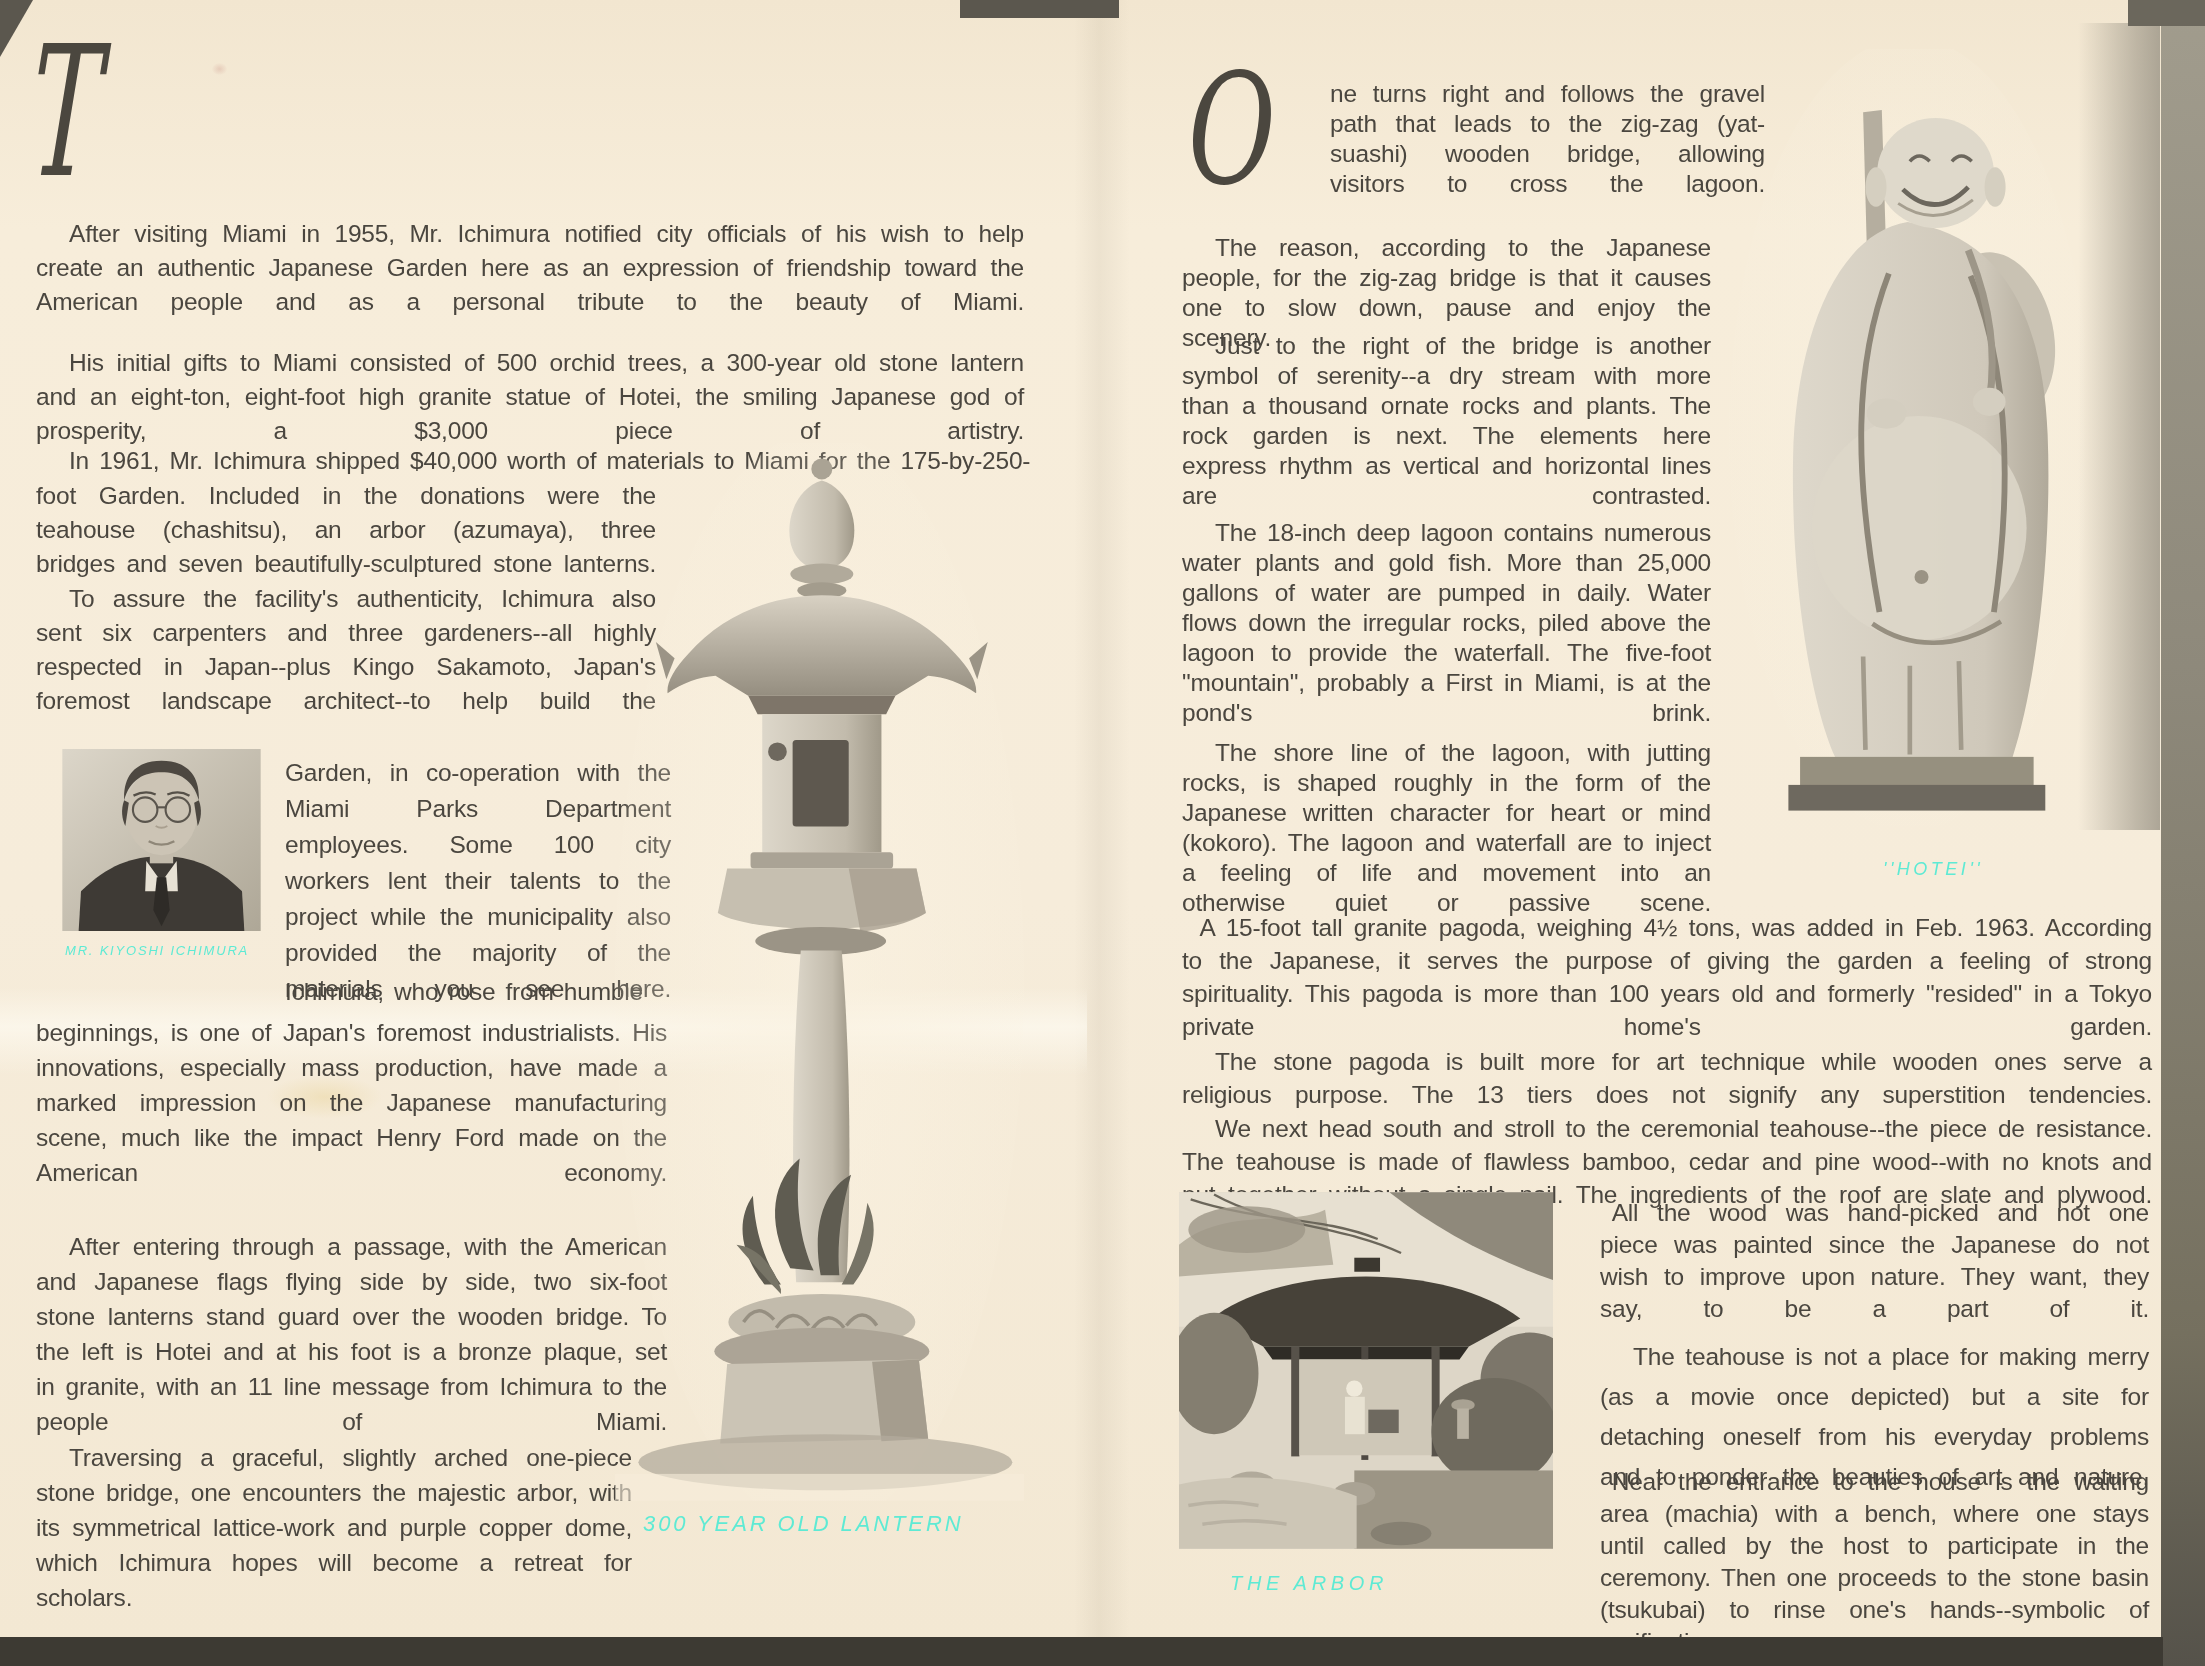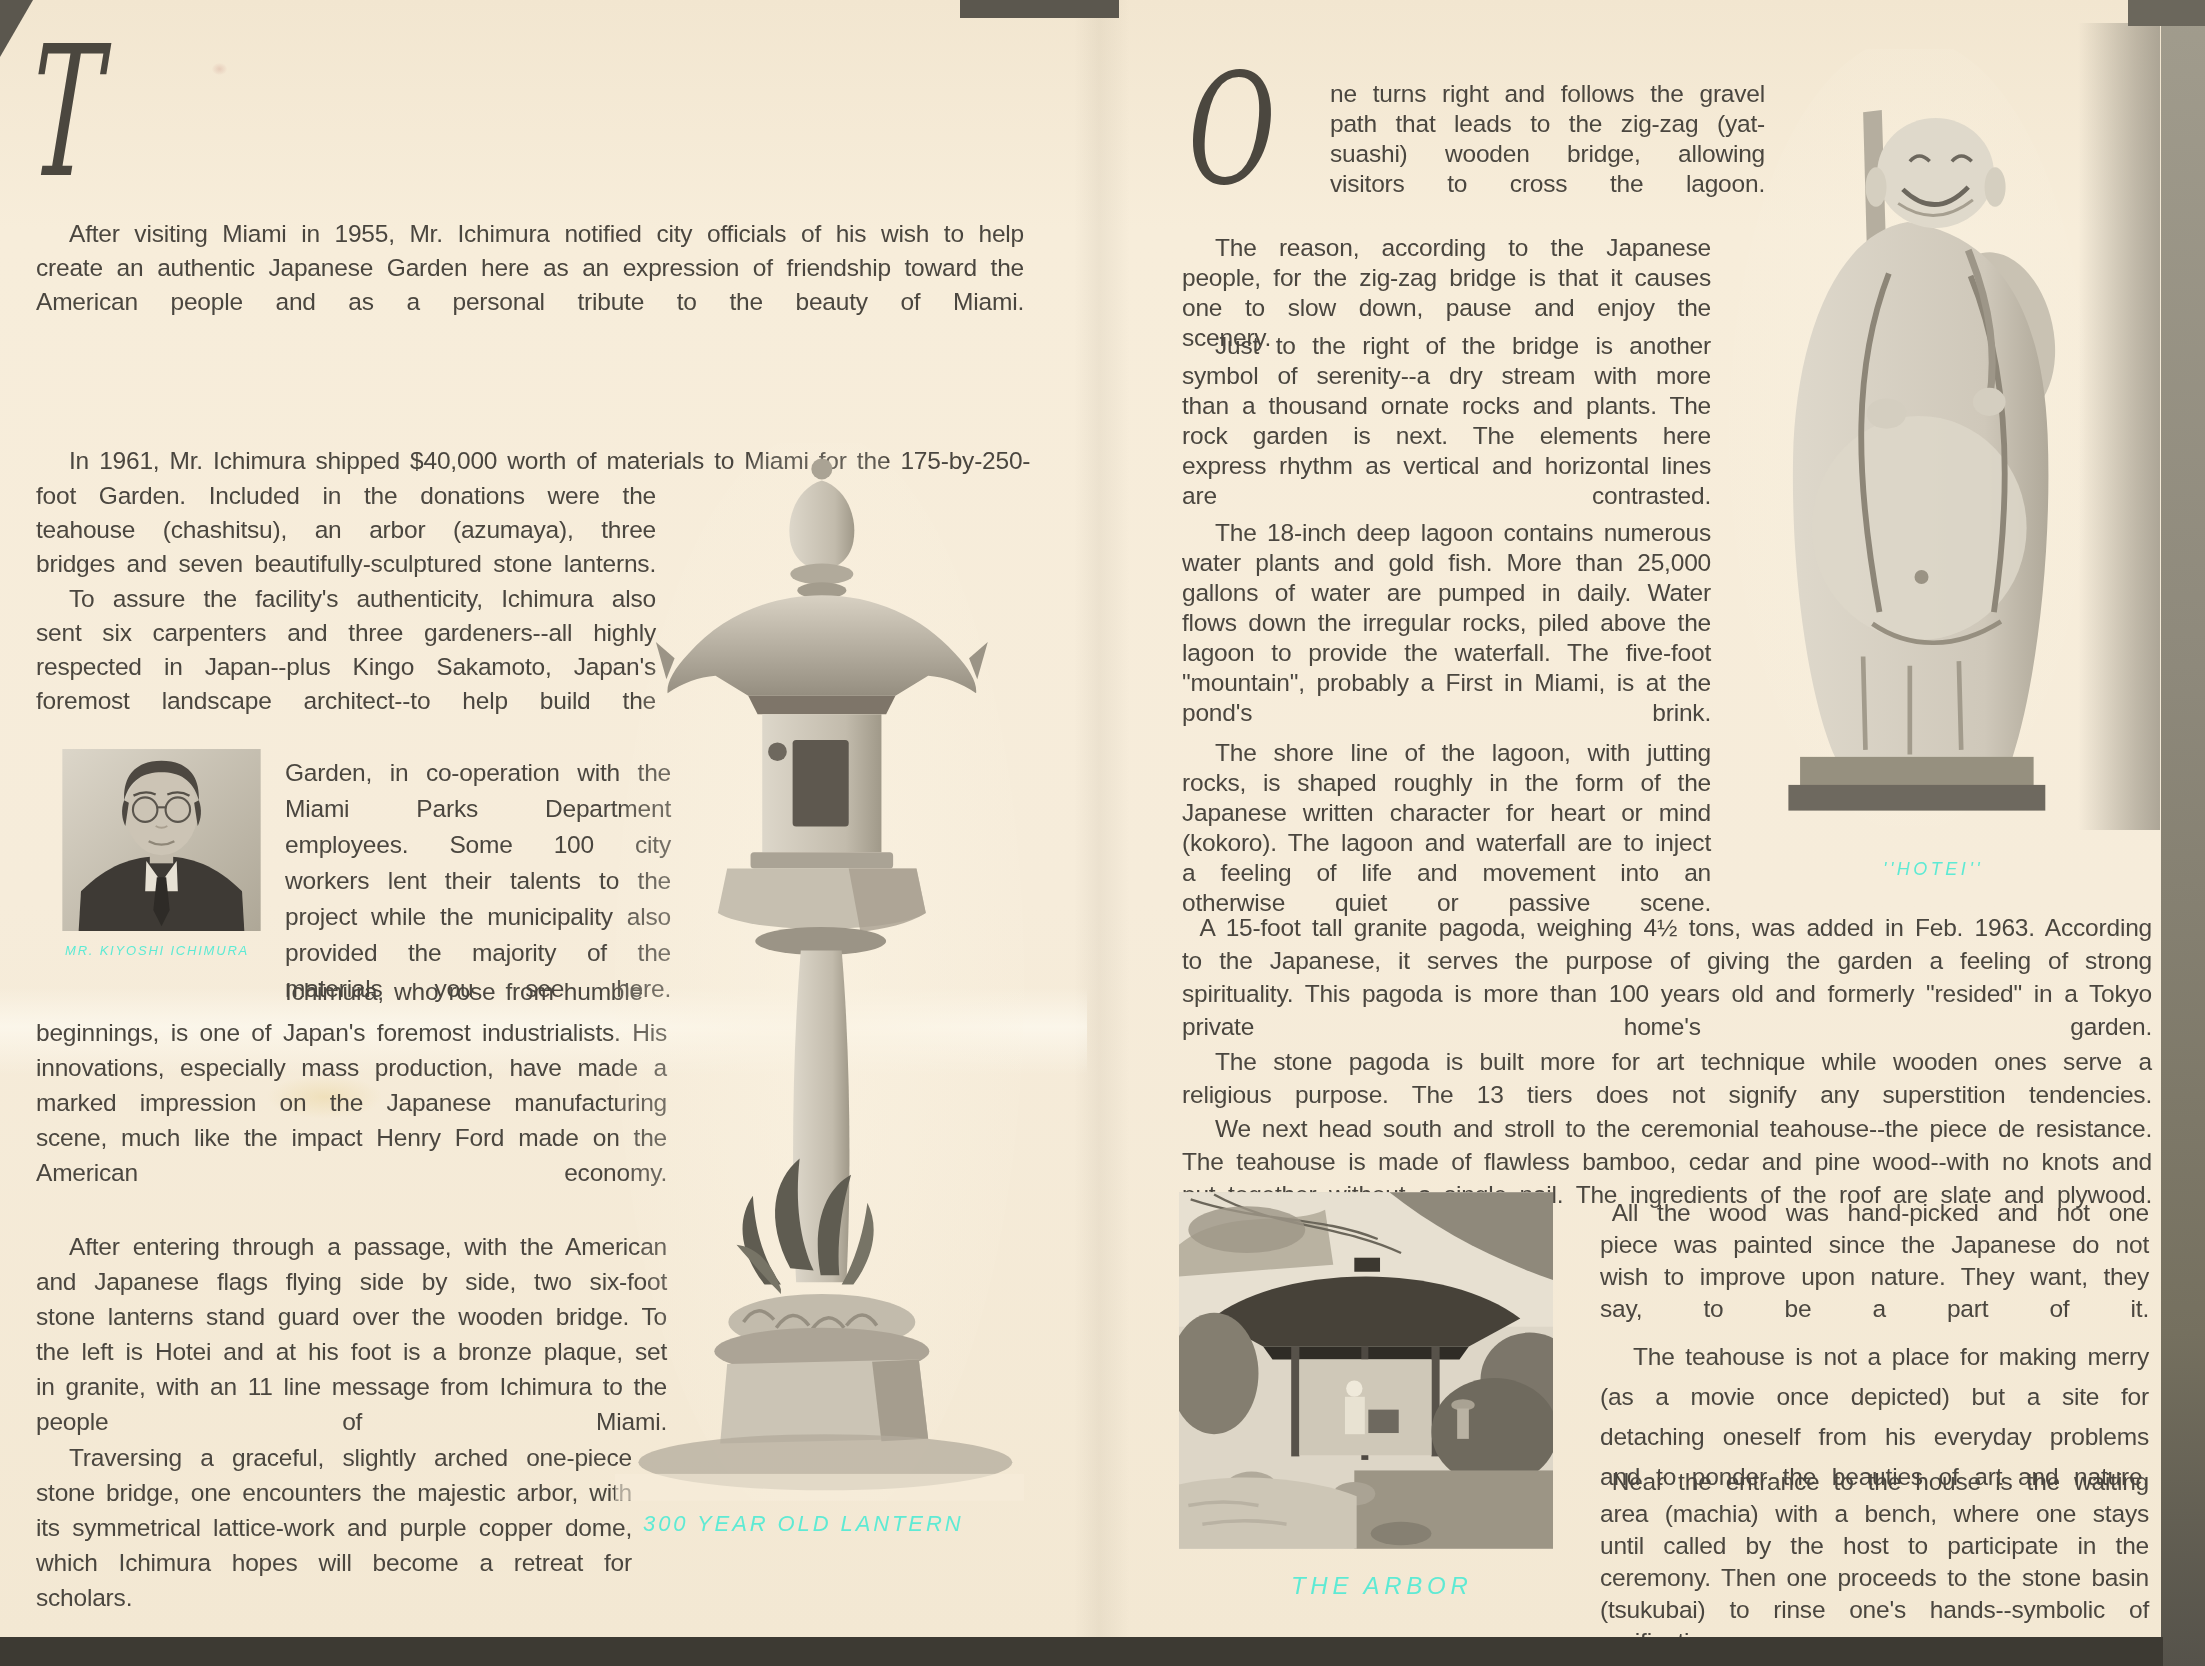--- a/index.html
+++ b/index.html
@@ -47,20 +47,21 @@
   <div id="paper"></div>
   <div class="fold"></div>
   <div class="lightband"></div>
   <div class="stain-yellow"></div>
   <div class="stain-pink"></div>
 
   <div class="dropcap dc-t" style="left:35px;top:42px;">T</div>
 
   <div class="tx ind" style="left:36px;top:217px;width:988px;">After visiting Miami in 1955, Mr. Ichimura notified city officials of his wish to help create an authentic Japanese Garden here as an expression of friendship toward the American people and as a personal tribute to the beauty of Miami.</div>
 
+  <div class="tx ind" style="left:36px;top:346px;width:988px;">His initial gifts to Miami consisted of 500 orchid trees, a 300-year old stone lantern and an eight-ton, eight-foot high granite statue of Hotei, the smiling Japanese god of prosperity, a $3,000 piece of artistry.</div>
 
   <div class="tx ind noJustLast" style="left:36px;top:444px;width:988px;white-space:nowrap;">In 1961, Mr. Ichimura shipped $40,000 worth of materials to Miami for the 175-by-250-</div>
 
   <div class="tx" style="left:36px;top:479px;width:620px;">foot Garden. Included in the donations were the teahouse (chashitsu), an arbor (azumaya), three bridges and seven beautifully-sculptured stone lanterns.</div>
 
   <div class="tx ind" style="left:36px;top:582px;width:620px;">To assure the facility's authenticity, Ichimura also sent six carpenters and three gardeners--all highly respected in Japan--plus Kingo Sakamoto, Japan's foremost landscape architect--to help build the</div>
 
   <div class="photo" style="left:62px;top:749px;width:199px;height:182px;">
     <svg width="199" height="182" viewBox="0 0 170 156">
       <defs>
@@ -233,21 +234,21 @@
       <rect x="238" y="185" width="10" height="26" fill="#b9b2a3"></rect>
       <rect x="150" y="238" width="170" height="67" fill="#9c9585"></rect>
       <ellipse cx="62" cy="252" rx="22" ry="13" fill="#b1aa9b"></ellipse>
       <ellipse cx="104" cy="264" rx="24" ry="12" fill="#a49d8e"></ellipse>
       <ellipse cx="150" cy="258" rx="18" ry="10" fill="#aaa394"></ellipse>
       <path d="M0,250 C55,238 118,246 152,260 L152,305 L0,305 Z" fill="#cdc6b6"></path>
       <path d="M8,268 q30,-6 60,0 M20,284 q36,-6 72,0" stroke="#b9b2a3" stroke-width="3" fill="none"></path>
       <ellipse cx="190" cy="292" rx="26" ry="10" fill="#868072"></ellipse>
     </svg>
   </div>
-  <div class="cap" style="left:1291px;top:1572px;font-size:24px;letter-spacing:4.7px;text-align:center;">THE ARBOR</div>
+  <div class="cap" style="left:1230px;top:1572px;font-size:20px;letter-spacing:4.7px;text-align:center;">THE ARBOR</div>
 
   <div class="tx rp" style="left:1600px;top:1197px;width:549px;line-height:32px;text-indent:11.7px;">All the wood was hand-picked and not one piece was painted since the Japanese do not wish to improve upon nature. They want, they say, to be a part of it.</div>
 
   <div class="tx rp ind" style="left:1600px;top:1337px;width:549px;line-height:40px;">The teahouse is not a place for making merry (as a movie once depicted) but a site for detaching oneself from his everyday problems and to ponder the beauties of art and nature.</div>
 
   <div class="tx rp" style="left:1600px;top:1466px;width:549px;line-height:32px;text-indent:11.7px;">Near the entrance to the house is the waiting area (machia) with a bench, where one stays until called by the host to participate in the ceremony. Then one proceeds to the stone basin (tsukubai) to rinse one's hands--symbolic of purification.</div>
 
   <div class="hotei-shade"></div>
   <div class="edge-right"></div>
   <div class="edge-bottom"></div>

